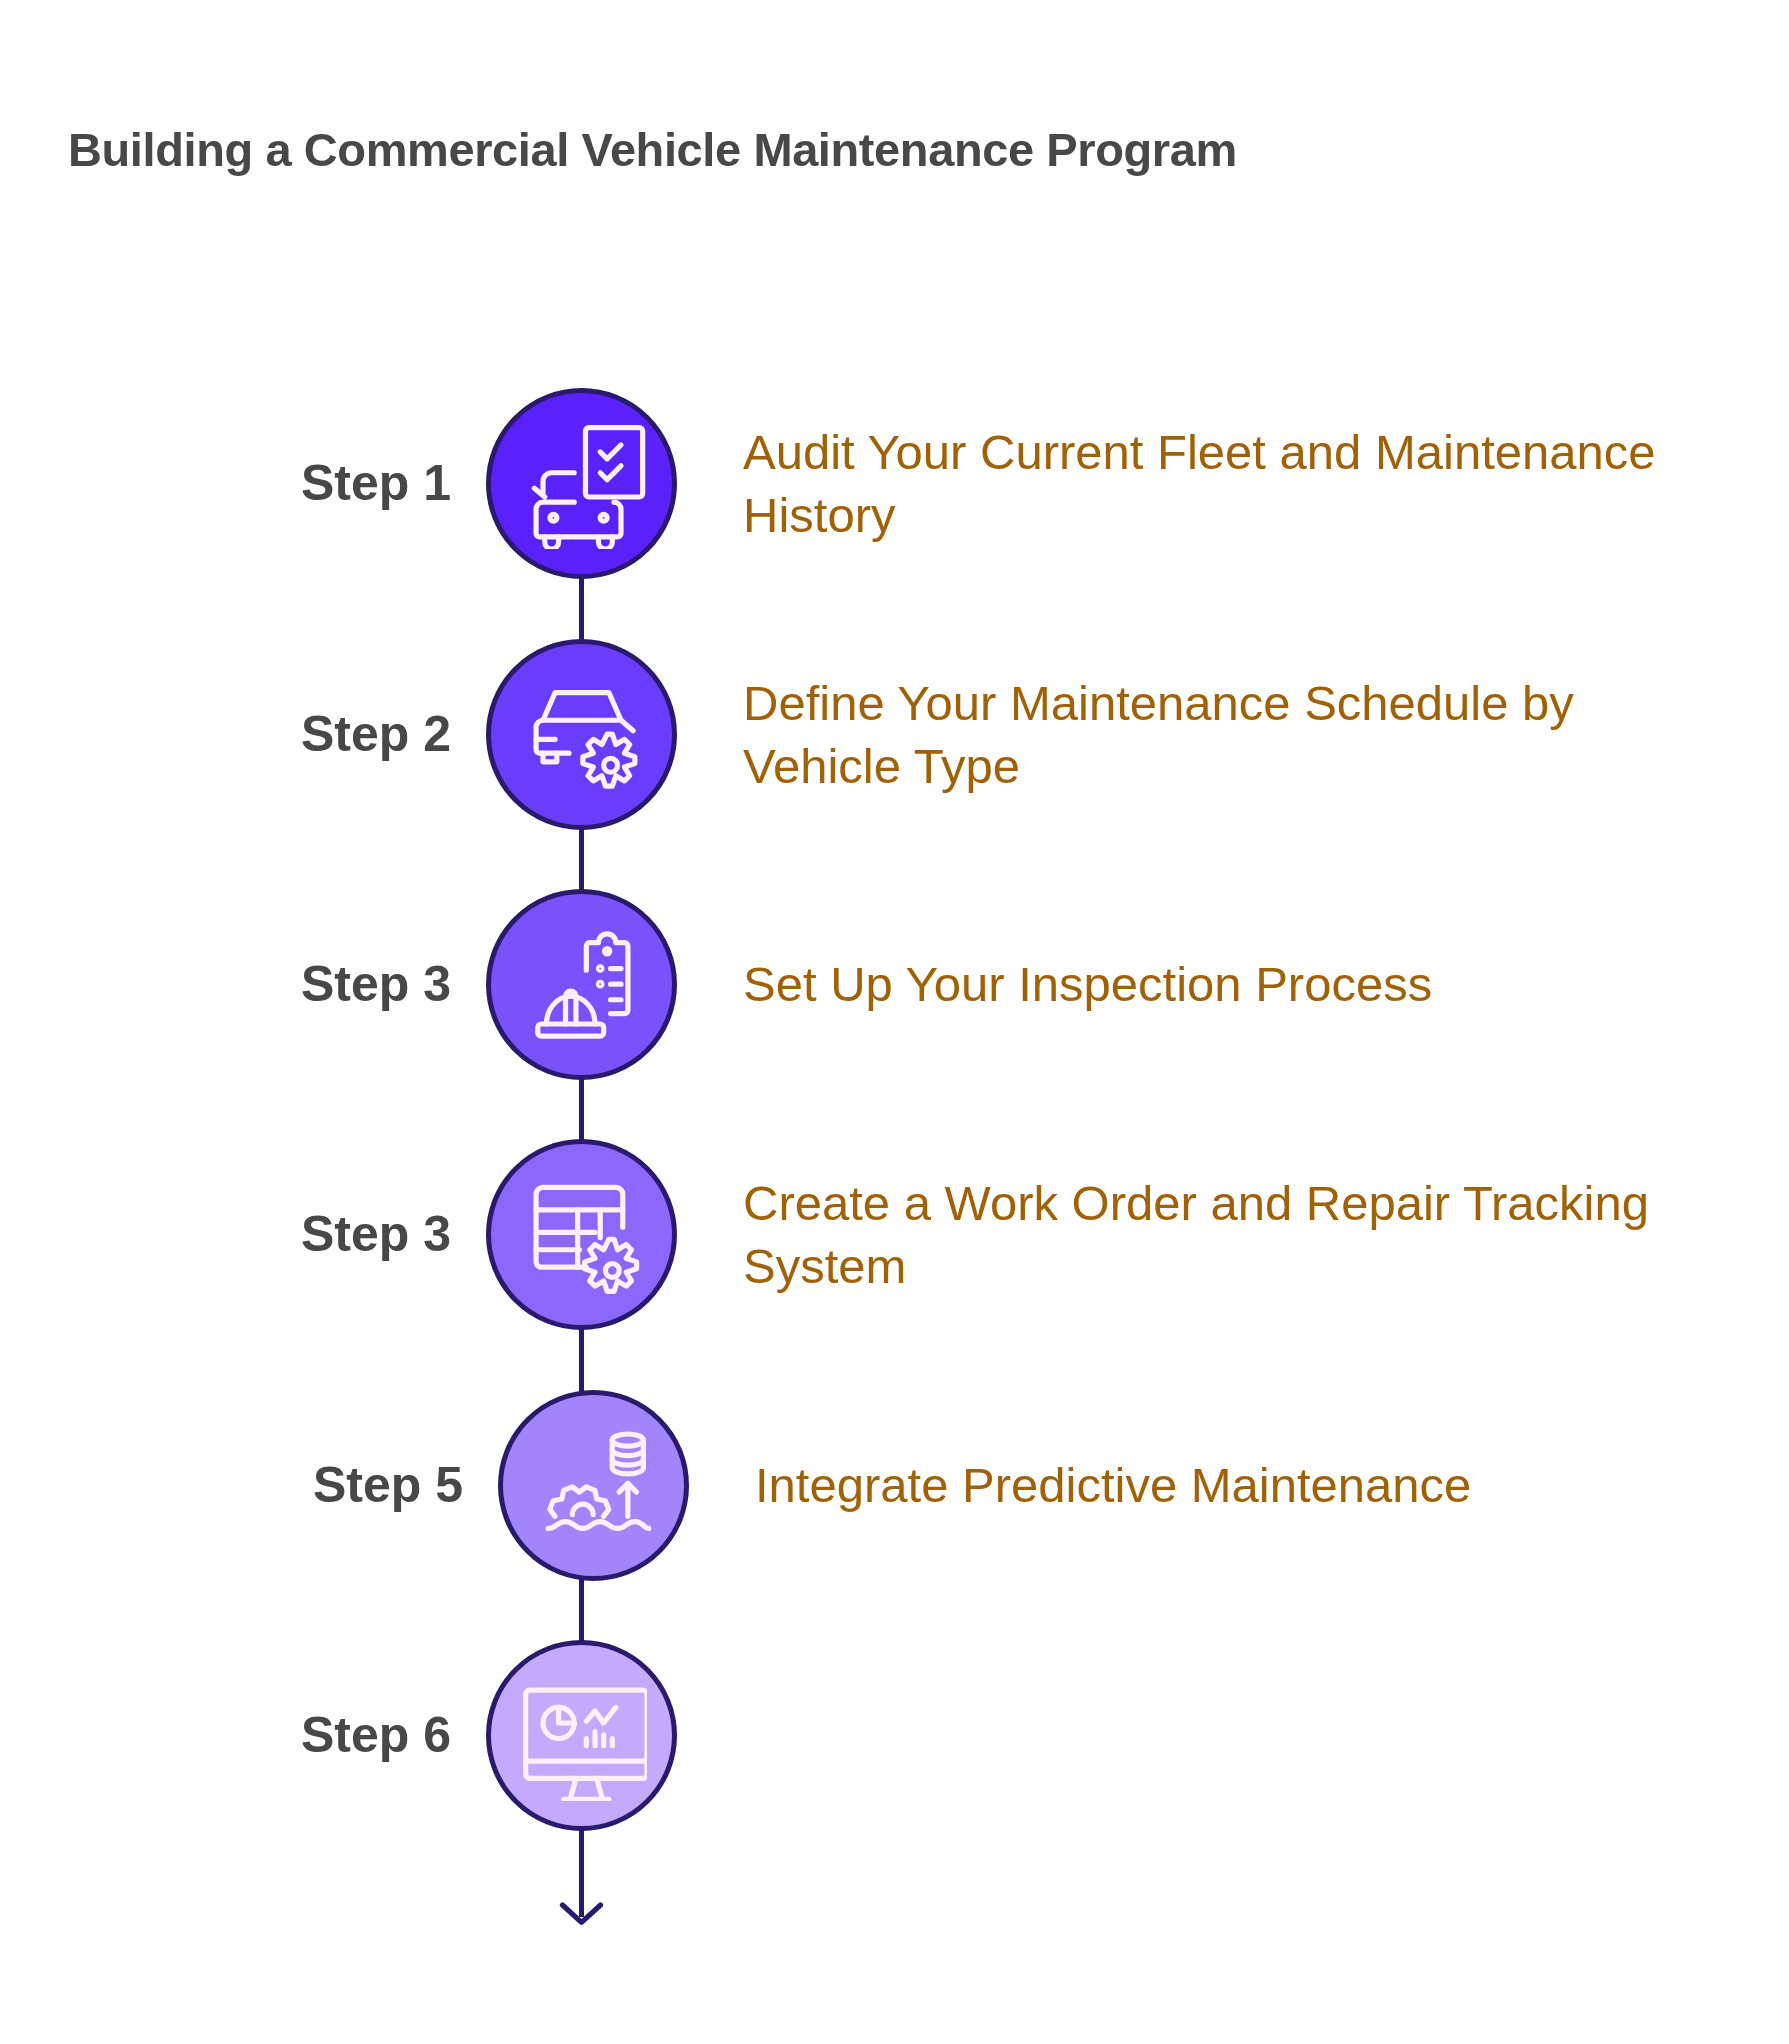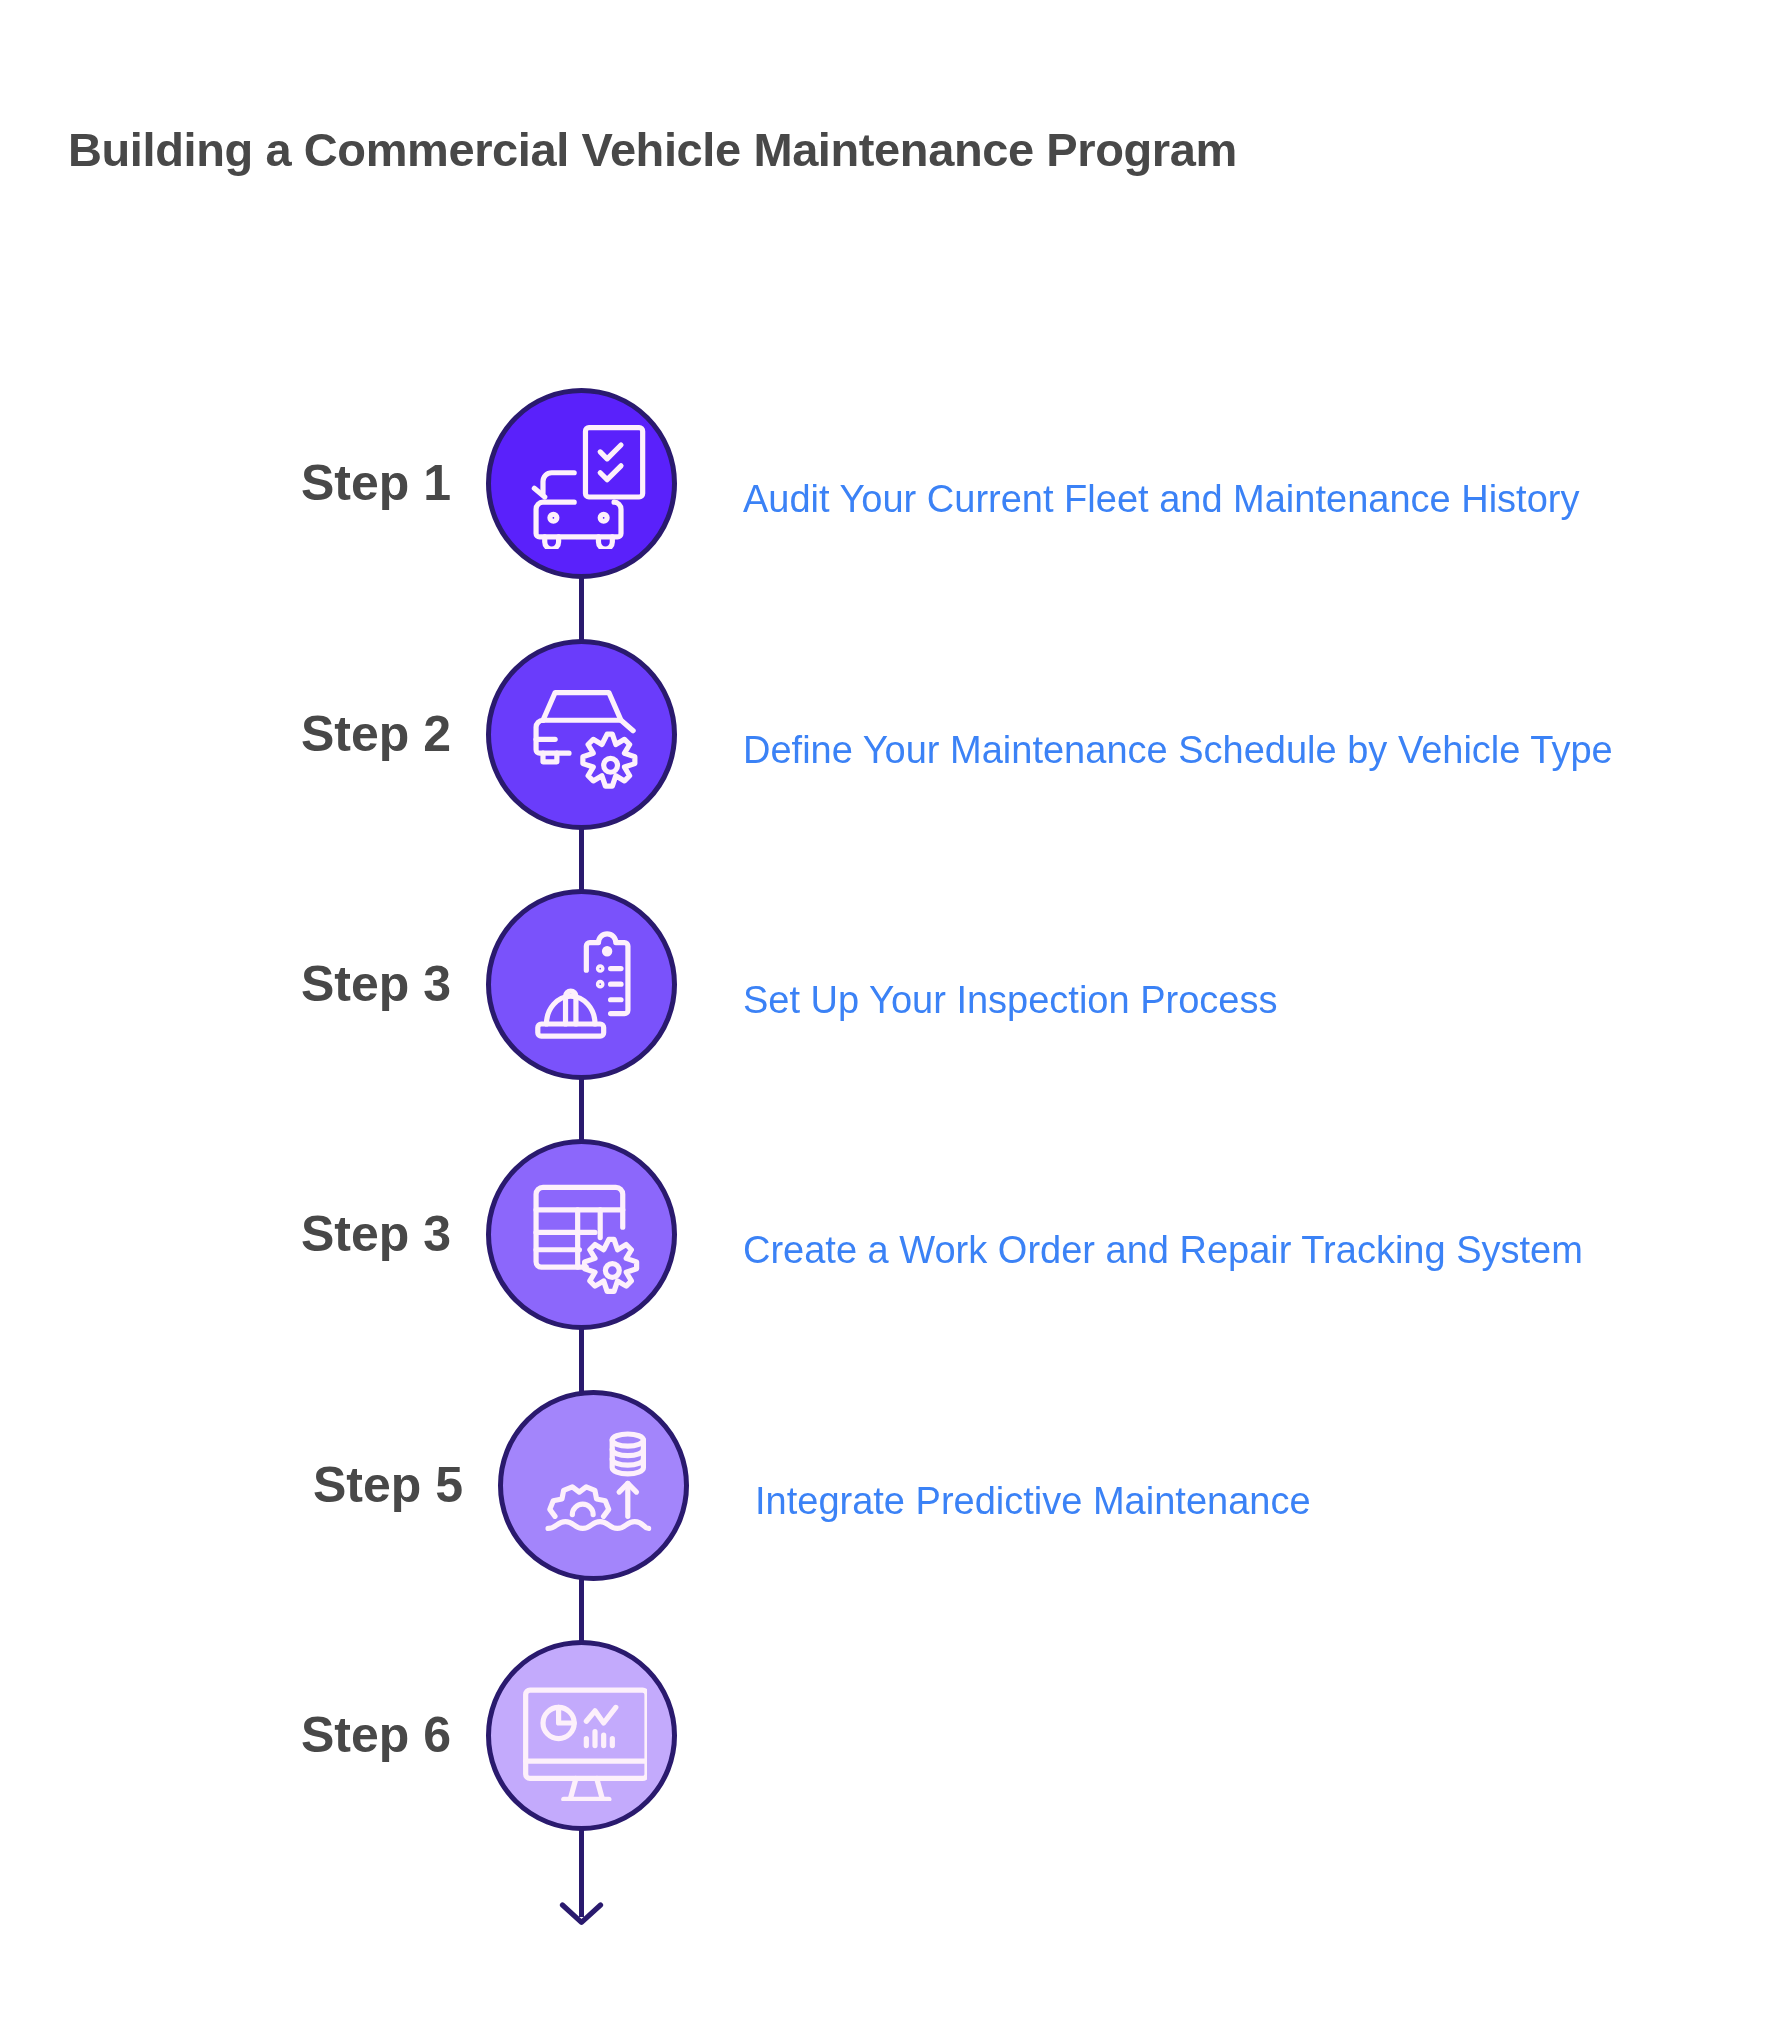--- a/index.html
+++ b/index.html
@@ -22,23 +22,23 @@
     position: absolute; left: 301px; top: 0; height: 191px; line-height: 191px;
     font-size: 50px; font-weight: bold; color: #484848; white-space: nowrap;
   }
   .step-circle {
     position: absolute; left: 486px; top: 0; width: 181px; height: 181px;
     border-radius: 50%; border: 5.2px solid #2a1a6e;
     display: flex; align-items: center; justify-content: center;
   }
   .step-circle svg { width: 130px; height: 130px; }
   .step-text {
-    position: absolute; left: 743px; top: 16px; height: 191px; width: 999px;
+    position: absolute; left: 743px; top: 0; height: 191px; width: 999px;
     display: flex; align-items: center;
-    font-size: 38px; color: #3b82f6; line-height: 63px;
+    font-size: 49px; color: #a16207; line-height: 63px;
   }
   .arrow-head { position: absolute; left: 559px; top: 1884px; }
 </style>
 </head>
 <body>
 
 <div class="title">Building a Commercial Vehicle Maintenance Program</div>
 
 <div class="connector" style="top:487px; height:1430px;"></div>
 

